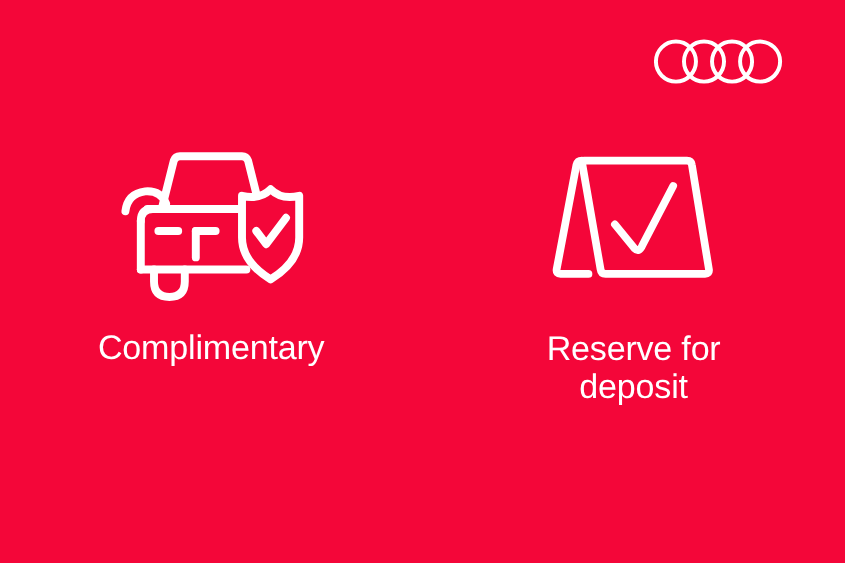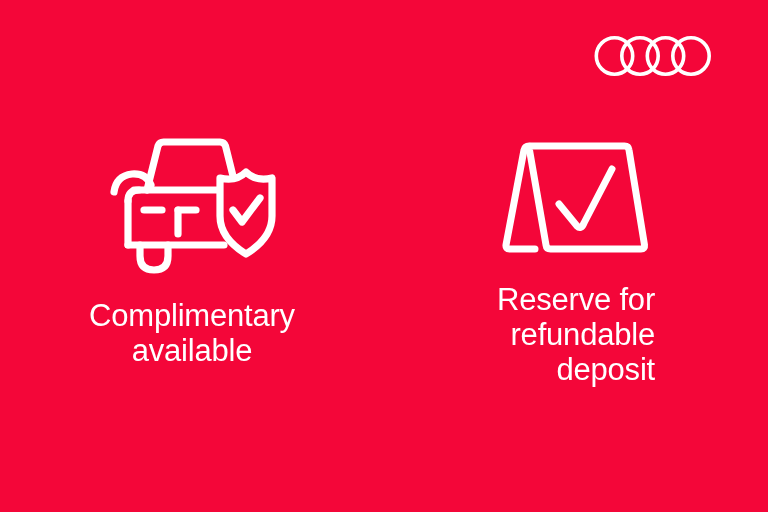--- a/index.html
+++ b/index.html
@@ -73,21 +73,21 @@
     color: #ffffff;
     text-align: center;
     font-family: "Liberation Sans", sans-serif;
     font-weight: 400;
     font-size: 31px;
     line-height: 35px;
     letter-spacing: -0.2px;
     max-width: 330px;
   }
   .feature-left .feature-text  { margin-top: 38px; }
-  .feature-right .feature-text { margin-top: 23px; text-align: right; }
+  .feature-right .feature-text { margin-top: 40px; }
   .feature-text .line { display: block; white-space: nowrap; }
 </style>
 </head>
 <body>
 
 <div class="banner">
 
   <div class="brand-logo">
     <svg viewBox="0 0 136 46" xmlns="http://www.w3.org/2000/svg" aria-hidden="true">
       <g fill="none" stroke="#ffffff" stroke-width="3.6">
@@ -136,21 +136,20 @@
                      Z"></path>
           </g>
           <g fill="none" stroke="#ffffff" stroke-width="7.2" stroke-linecap="round" stroke-linejoin="round">
             <path d="M127 72 L136 84 L154 60"></path>
           </g>
         </svg>
       </div>
 
       <p class="feature-text">
         <span class="line">Complimentary</span>
-        <span class="line">available</span>
       </p>
     </div>
 
     <div class="feature feature-right">
 
       <div class="feature-icon">
         <svg class="icon-tent" viewBox="0 0 150 120" xmlns="http://www.w3.org/2000/svg" aria-hidden="true">
           <g fill="none" stroke="#ffffff" stroke-width="7" stroke-linecap="round" stroke-linejoin="round">
 
             <path d="M28 9 Q24 9 23 13 L5 108 Q4.5 112 8.5 112 L34 112"></path>
@@ -158,19 +157,18 @@
             <path d="M30 9 Q28 9 28.5 13 L45 108 Q45.5 112 49.5 112 L140 112
                      Q144 112 143.5 108 L128 13 Q127.5 9 123.5 9 Z"></path>
 
             <path d="M58 67 L76 89 Q80 93 83 86 L111 32"></path>
           </g>
         </svg>
       </div>
 
       <p class="feature-text">
         <span class="line">Reserve for</span>
-        <span class="line">refundable</span>
         <span class="line">deposit</span>
       </p>
     </div>
 
   </div>
 </div>
 
 </body></html>

